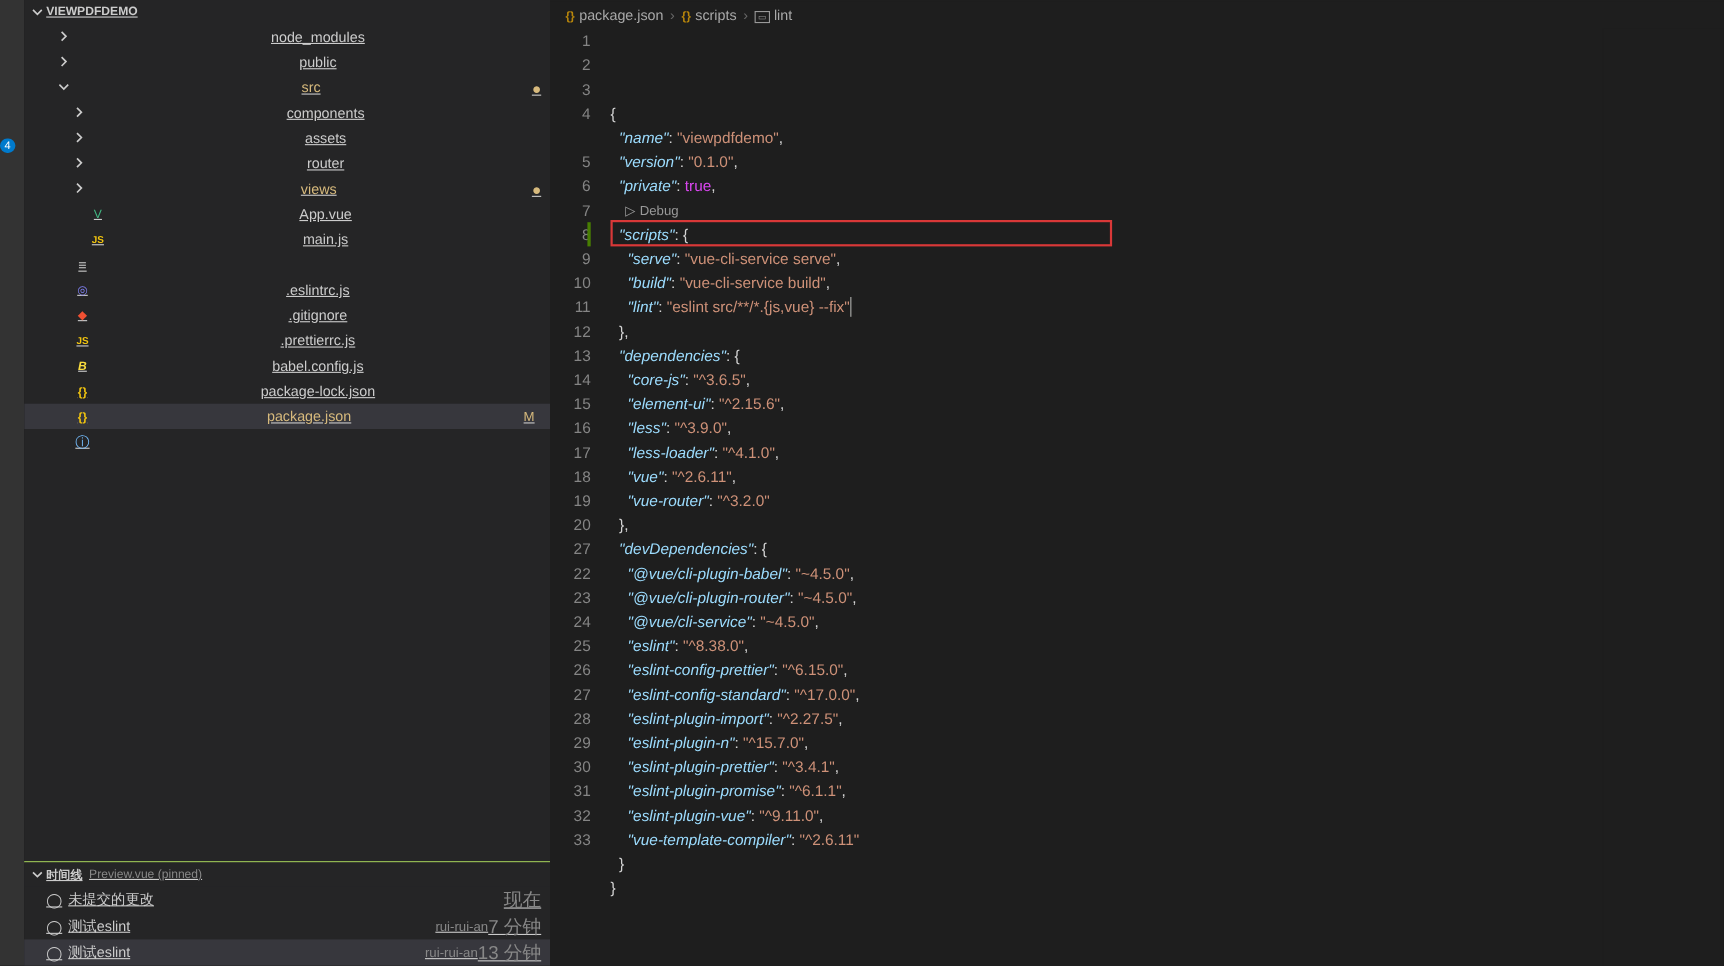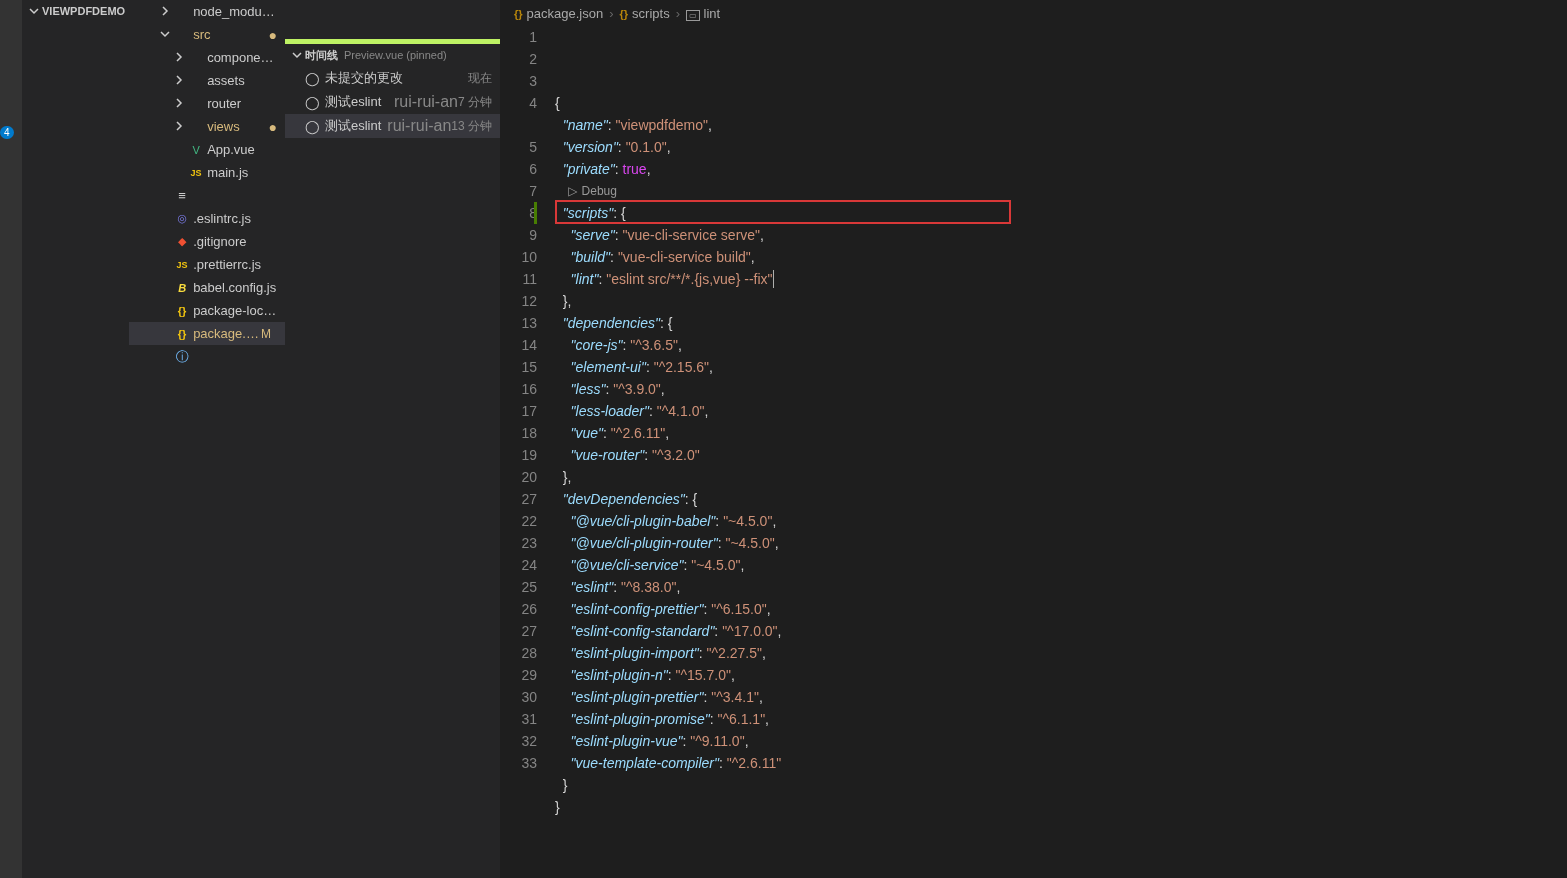--- a/index.html
+++ b/index.html
@@ -1,38 +1,38 @@
 <!DOCTYPE html>
 <html><head>
 <meta charset="utf-8">
 <style>
   * { margin:0; padding:0; box-sizing:border-box; font-family:"Segoe UI",Arial,sans-serif; }
   body { background:#1e1e1e; color:#ccc; width:1567px; height:878px; overflow:hidden; display:flex; }
   .activitybar { width:22px; background:#333; height:100%; flex-shrink:0; }
   .activity-badge { background:#007acc; color:#fff; font-size:10px; border-radius:8px; padding:1px 4px; position:absolute; left:0; top:126px;}
-  .sidebar { width:478px; background:#252526; height:100%; display:flex; flex-direction:row; flex-shrink:0; }
+  .sidebar { width:478px; background:#252526; height:100%; display:flex; flex-direction:column; flex-shrink:0;text-decoration:underline; }
   .sect-header { display:flex; align-items:center; height:22px; padding:0 4px; font-size:11px; font-weight:700; color:#ccc; cursor:pointer; }
   .sect-header .chev { width:16px; display:inline-flex; justify-content:center; }
   .explorer-tree { flex:1; overflow:auto; font-size:13px; }
   .tree-row { display:flex; align-items:center; height:23px; color:#ccc; cursor:pointer; padding-right:8px; }
   .tree-row.selected { background:#37373d; }
   .tree-row .twisty { width:16px; text-align:center; color:#ccc; }
   .tree-row .ficon { width:18px; display:inline-flex; justify-content:center; align-items:center; margin-right:2px; }
-  .tree-row .label { flex:1; white-space:nowrap; overflow:hidden; text-overflow:ellipsis; }
+  .tree-row .label { flex:1; white-space:nowrap; overflow:hidden; text-overflow:ellipsis;text-align:center; }
   .tree-row .mod-dot { color:#d7ba7d; font-size:14px; margin-left:4px;}
   .tree-row .badge-m { color:#d7ba7d; font-size:12px; margin-left:auto; padding-right:6px;}
   .tree-row.folder-mod .label { color:#d7ba7d; }
   .tree-row.file-mod .label { color:#d7ba7d; }.ind-2{padding-left:28px}.ind-3{padding-left:42px}
-  .timeline { border-top:5px solid #bef264;margin-top:39px; }
+  .timeline { border-top:1px solid #bef264;margin-top:39px; }
   .tl-row { display:flex; align-items:center; height:24px; padding:0 8px 0 20px; font-size:13px; color:#ccc; cursor:pointer; }
   .tl-row.selected { background:#37373d; }
   .tl-row .tl-icon { width:16px; color:#ccc; margin-right:4px;}
   .tl-row .tl-msg { flex:1; }
-  .tl-row .tl-meta { color:#888; font-size:16px; margin-left:6px;}
-  .tl-row .tl-time { color:#888; font-size:12px; margin-left:auto; }
+  .tl-row .tl-meta { color:#888; font-size:12px; margin-left:6px;}
+  .tl-row .tl-time { color:#888; font-size:17px; margin-left:auto; }
   .tl-header { background:#252526; }
   .tl-header .pinned { color:#888; font-weight:400; margin-left:6px;text-align:right;}
   .editor { flex:1; display:flex; flex-direction:column; background:#1e1e1e; position:relative;}
   .breadcrumbs { height:26px; display:flex; align-items:center; padding:0 14px; color:#a9a9a9; font-size:13px; gap:4px; border-top:1px solid #1e1e1e;}
   .bc-seg { display:flex; align-items:center; gap:4px; cursor:pointer; }
   .bc-sep { color:#666; margin:0 2px; }
   .code-area { flex:1; display:flex; font-family:Consolas,"Courier New",monospace; font-size:14px; line-height:22px; overflow:auto; }
   .gutter { width:55px; text-align:right; color:#858585; padding-right:18px; user-select:none; flex-shrink:0;}
   .gutter .ln { height:22px; position:relative;}
   .gutter .modbar { position:absolute; right:0; top:0; width:3px; height:22px; background:#1b81a8; }
@@ -79,20 +79,27 @@
     <span>VIEWPDFDEMO</span>
   </div>
   <div class="explorer-tree" id="tree">
       <div class="tree-row ind-2">
         <span class="twisty"><svg class="chev-svg" viewBox="0 0 10 10">
             <path d="M3 1 L7 5 L3 9"></path>
           </svg></span>
         <span class="ficon"></span>
         <span class="label">node_modules</span>
       </div>
+      <div class="tree-row ind-2">
+        <span class="twisty"><svg class="chev-svg" viewBox="0 0 10 10">
+            <path d="M3 1 L7 5 L3 9"></path>
+          </svg></span>
+        <span class="ficon"></span>
+        <span class="label">public</span>
+      </div>
       <div class="tree-row ind-2 folder-mod">
         <span class="twisty"><svg class="chev-svg" viewBox="0 0 10 10">
             <path d="M1 3 L5 7 L9 3"></path>
           </svg></span>
         <span class="ficon"></span>
         <span class="label">src</span>
         <span class="mod-dot">●</span>
       </div>
       <div class="tree-row ind-3">
         <span class="twisty"><svg class="chev-svg" viewBox="0 0 10 10">

